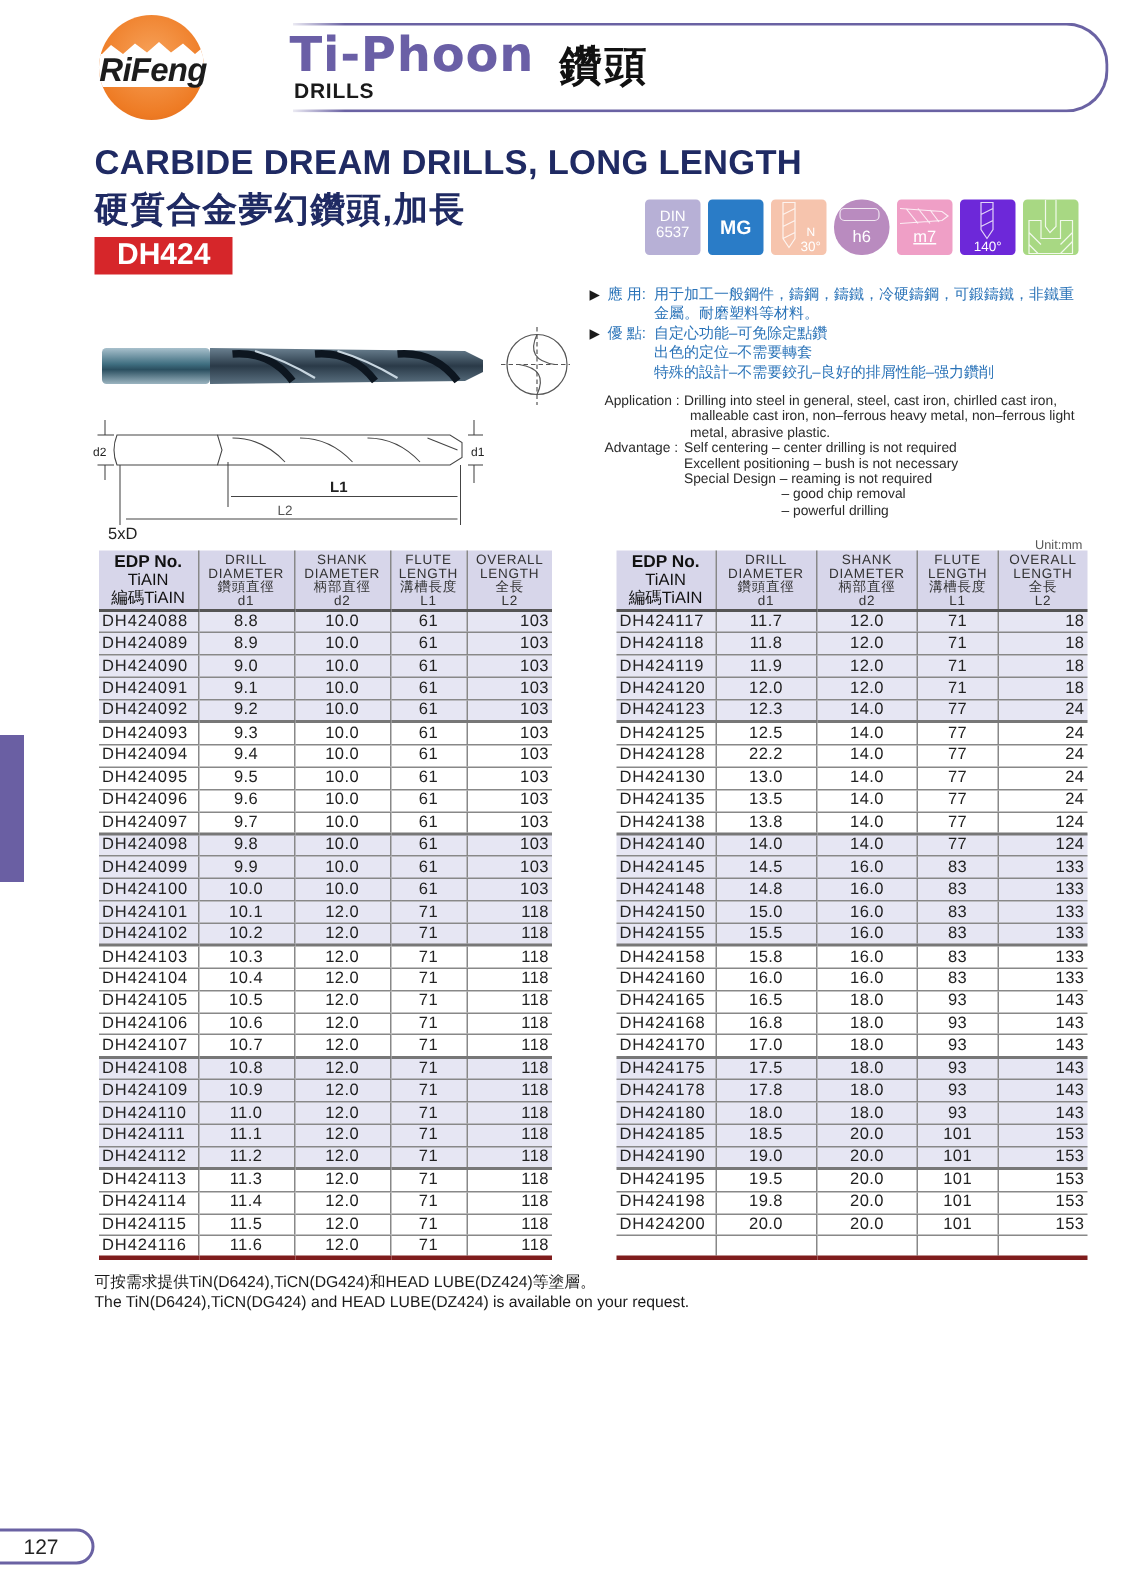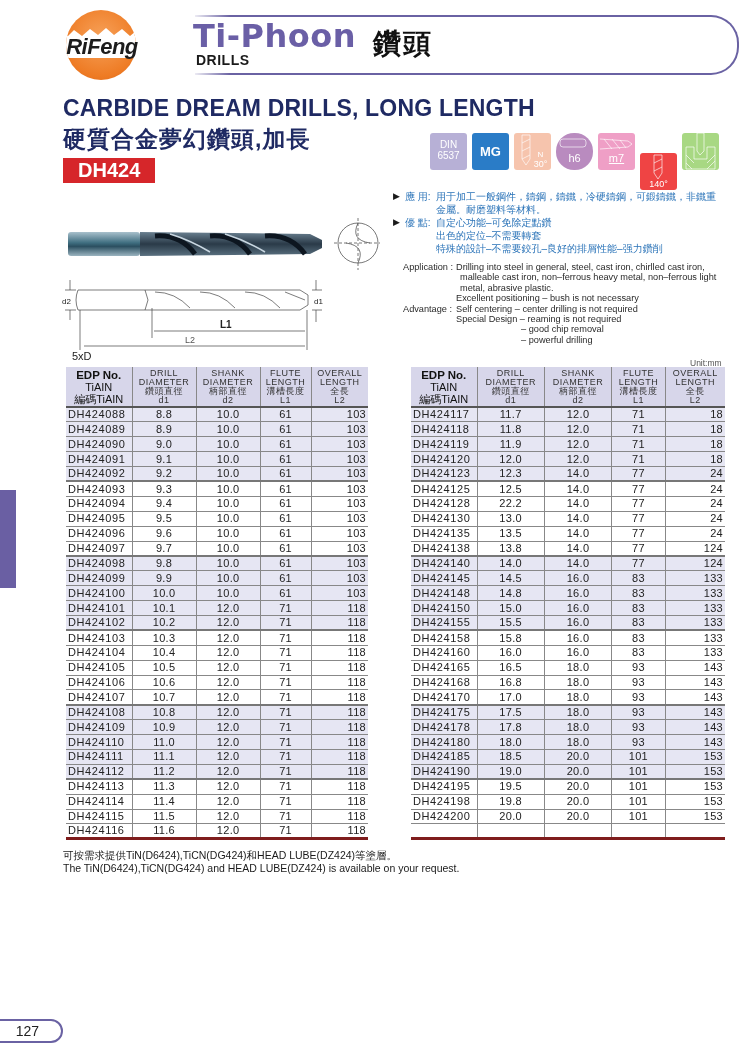--- a/index.html
+++ b/index.html
@@ -108,21 +108,21 @@
         <rect x="4" y="6" width="26" height="8" rx="3" stroke="#fff" stroke-width="0.8" fill="none" opacity="0.8"></rect>
       </svg>
       <span style="top: 20px; font-size: 11px;">h6</span>
     </div>
     <div class="spec" style="background: rgb(239, 159, 198);">
       <svg width="37" height="37">
         <path d="M2,6 L30,8 L34,11 L30,14 L2,16 M6,6 L14,16 M14,6 L22,16 M22,7 L28,15" stroke="#fff" stroke-width="0.8" fill="none" opacity="0.8"></path>
       </svg>
       <span style="top: 20px; font-size: 11px; text-decoration: underline;">m7</span>
     </div>
-    <div class="spec" style="background: #ef4444; margin-top: 20px;">
+    <div class="spec" style="background: #6d28d9;">
       <svg width="37" height="37">
         <path d="M14,2 L22,2 L22,20 L18,26 L14,20 Z M14,10 L22,6 M14,18 L22,14" stroke="#fff" stroke-width="0.8" fill="none" opacity="0.8"></path>
       </svg>
       <span style="top: 26px; font-size: 9px;">140°</span>
     </div>
     <div class="spec" style="background: rgb(168, 216, 131);">
       <svg width="37" height="37">
         <path d="M15,0 L22,0 L22,18 L18,22 L15,18 Z M4,14 L12,14 L12,26 L25,26 L25,14 L33,14 L33,36 L4,36 Z M4,22 L12,30 M4,30 L10,36 M25,30 L33,22 M25,36 L33,28" stroke="#fff" stroke-width="0.8" fill="none" opacity="0.85"></path>
       </svg>
     </div>
@@ -213,26 +213,26 @@
     </div>
   <div class="row">
       <span class="lbl" style="width:57px"></span>
       <span>malleable cast iron, non–ferrous heavy metal, non–ferrous light</span>
     </div>
   <div class="row">
       <span class="lbl" style="width:57px"></span>
       <span>metal, abrasive plastic.</span>
     </div>
   <div class="row">
+      <span class="lbl">Advantage :</span>
+      <span>Self centering – center drilling is not required</span>
+    </div>
+  <div class="row">
       <span class="lbl"></span>
       <span>Excellent positioning – bush is not necessary</span>
-    </div>
-  <div class="row">
-      <span class="lbl">Advantage :</span>
-      <span>Self centering – center drilling is not required</span>
     </div>
   <div class="row">
       <span class="lbl"></span>
       <span>Special Design – reaming is not required</span>
     </div>
   <div class="row">
       <span class="lbl" style="width:118px"></span>
       <span>– good chip removal</span>
     </div>
   <div class="row">

